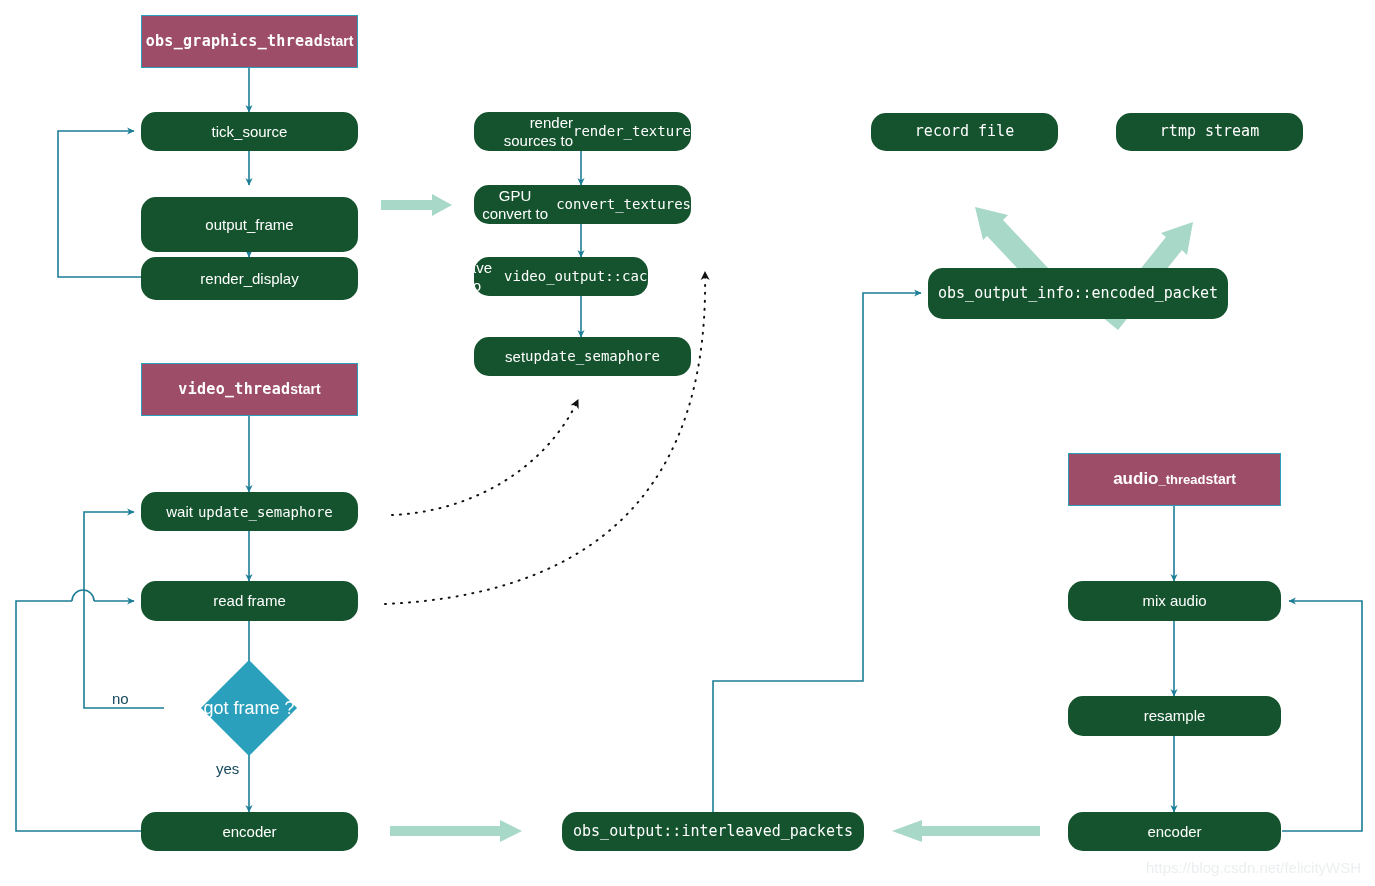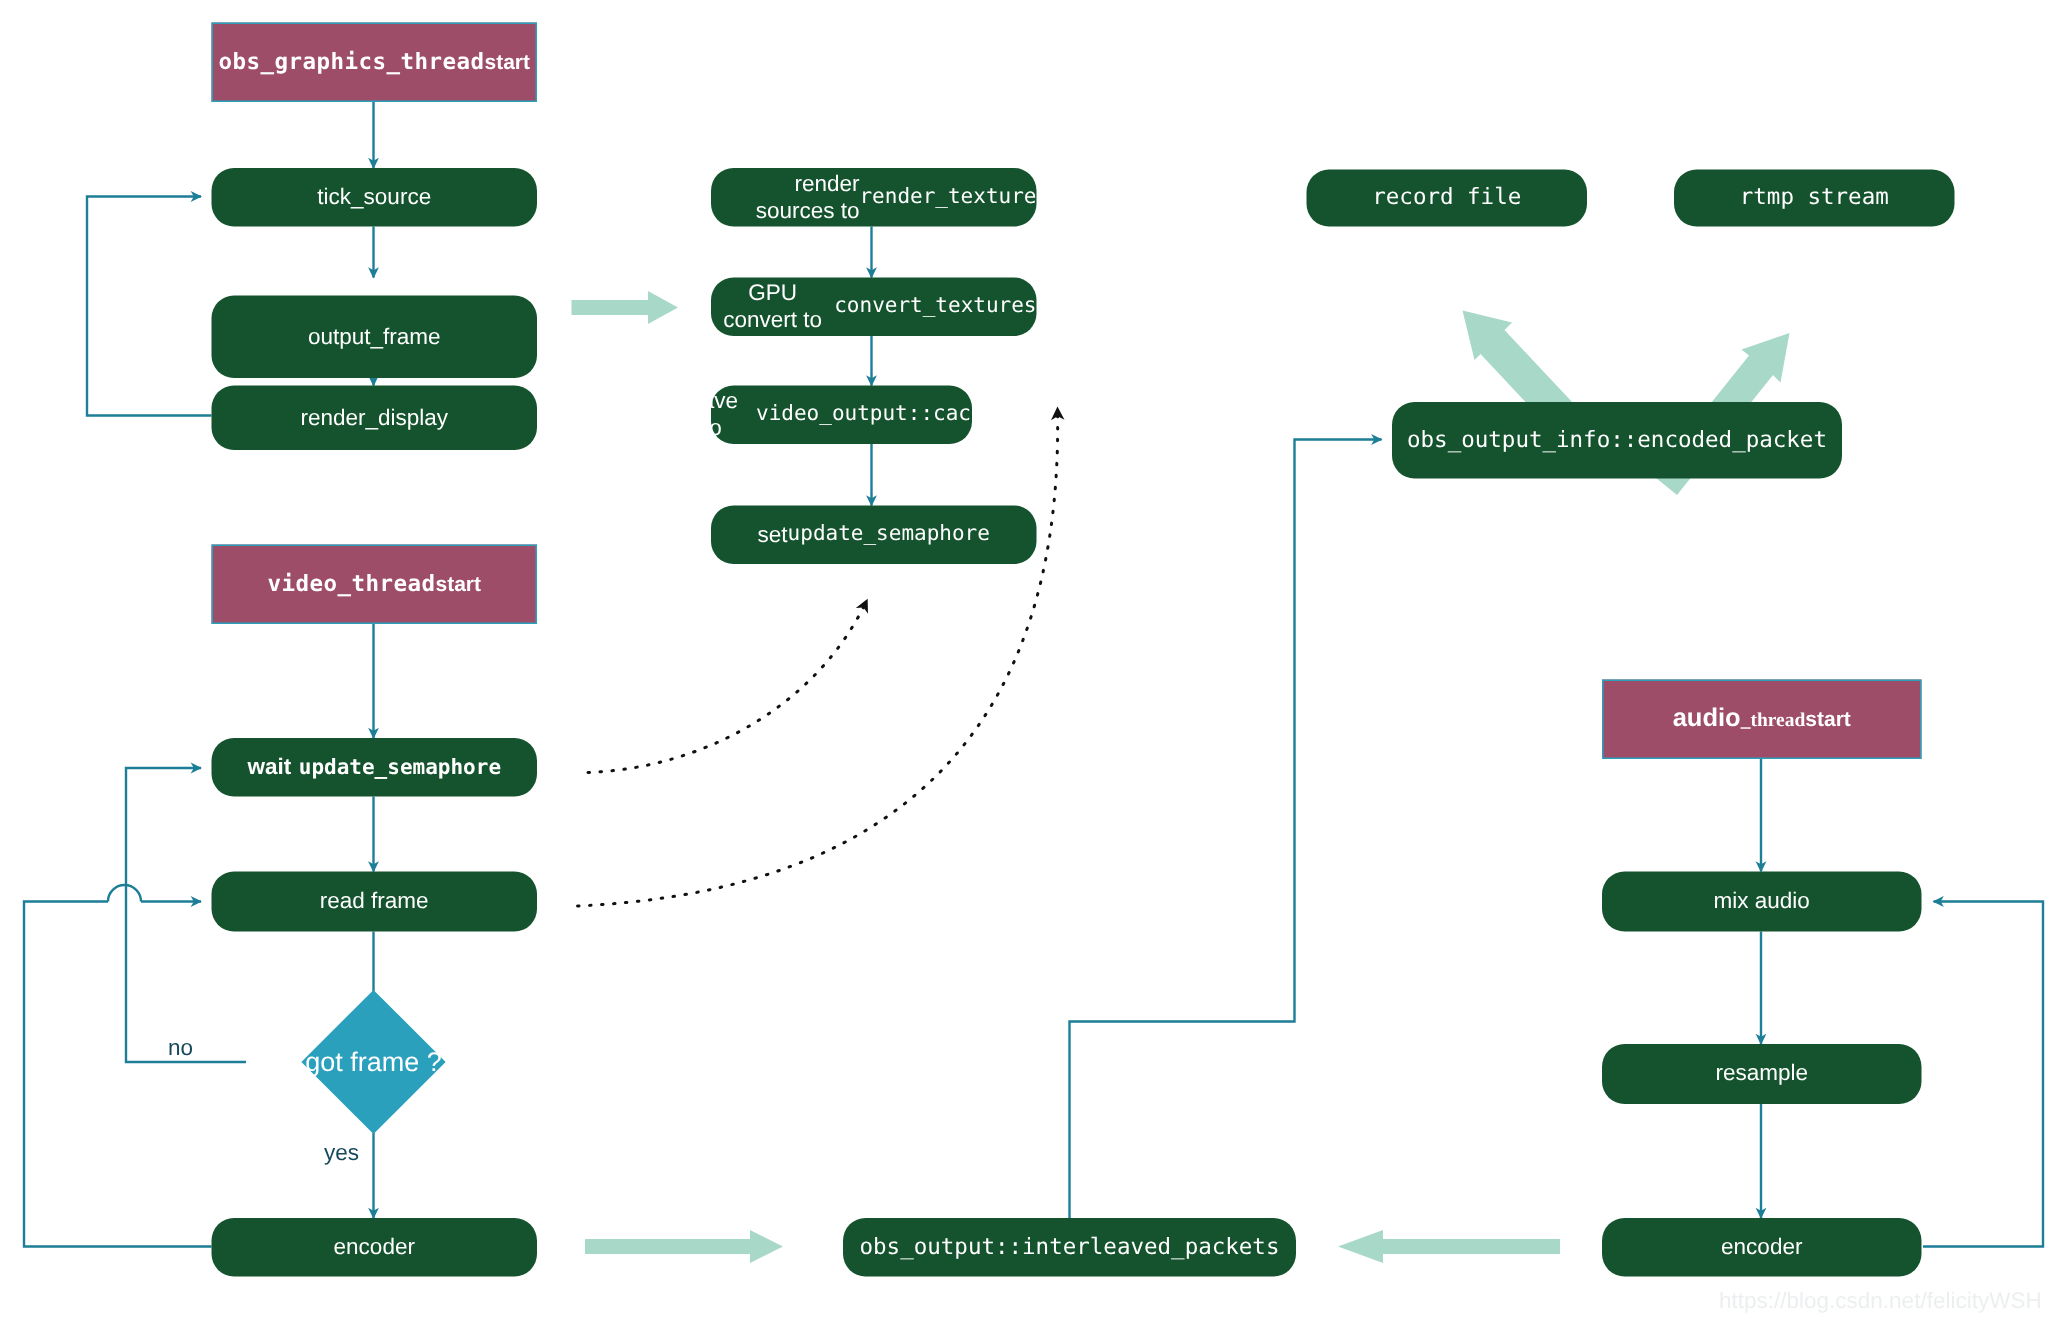--- a/index.html
+++ b/index.html
@@ -14,26 +14,26 @@
   .diamond .dshape{position:absolute;left:0;top:0;width:100%;height:100%;background:#2ba0bd;
         transform:rotate(45deg);}
   .diamond .dtext{position:absolute;left:0;top:0;width:100%;height:100%;display:flex;
         align-items:center;justify-content:center;color:#fff;font-size:18px;}
   .sans{font-family:"Liberation Sans",sans-serif;}
   .mono{font-family:"DejaVu Sans Mono","Liberation Mono",monospace;}
   .l1{font-size:15px;}
   .l2{font-size:14px;}
   .startmain{font-family:"DejaVu Sans Mono","Liberation Mono",monospace;font-weight:bold;font-size:15px;letter-spacing:.3px;}
   .startsub{font-family:"Liberation Sans",sans-serif;font-weight:bold;font-size:14px;}
-  .mixline{display:flex;align-items:baseline;justify-content:space-between;gap:5px;font-weight:bold;}
+  .mixline{display:flex;align-items:baseline;justify-content:space-between;gap:5px;}
   .edgelabel{position:absolute;color:#17495c;font-size:15px;font-family:"Liberation Sans",sans-serif;}
   .watermark{position:absolute;color:#eceff0;font-size:15px;font-family:"Liberation Sans",sans-serif;
         white-space:nowrap;}
   .audmain{font-family:"Liberation Sans",sans-serif;font-weight:bold;font-size:17px;}
-  .audsub{font-family:Liberation Serif, serif;font-weight:bold;font-size:13px;}
+  .audsub{font-family:Liberation Sans, sans-serif;font-weight:bold;font-size:13px;}
 </style>
 </head>
 <body>
 
 <div id="stage">
 
   <svg id="wires" viewBox="0 0 1375 886" width="1375" height="886">
     <defs>
       <marker id="ah" markerWidth="9" markerHeight="9" refX="7.4" refY="4.5" orient="auto" markerUnits="userSpaceOnUse">
         <path d="M0.5,0.9 L8,4.5 L0.5,8.1 L2.6,4.5 Z" fill="#1d7e97"></path>

